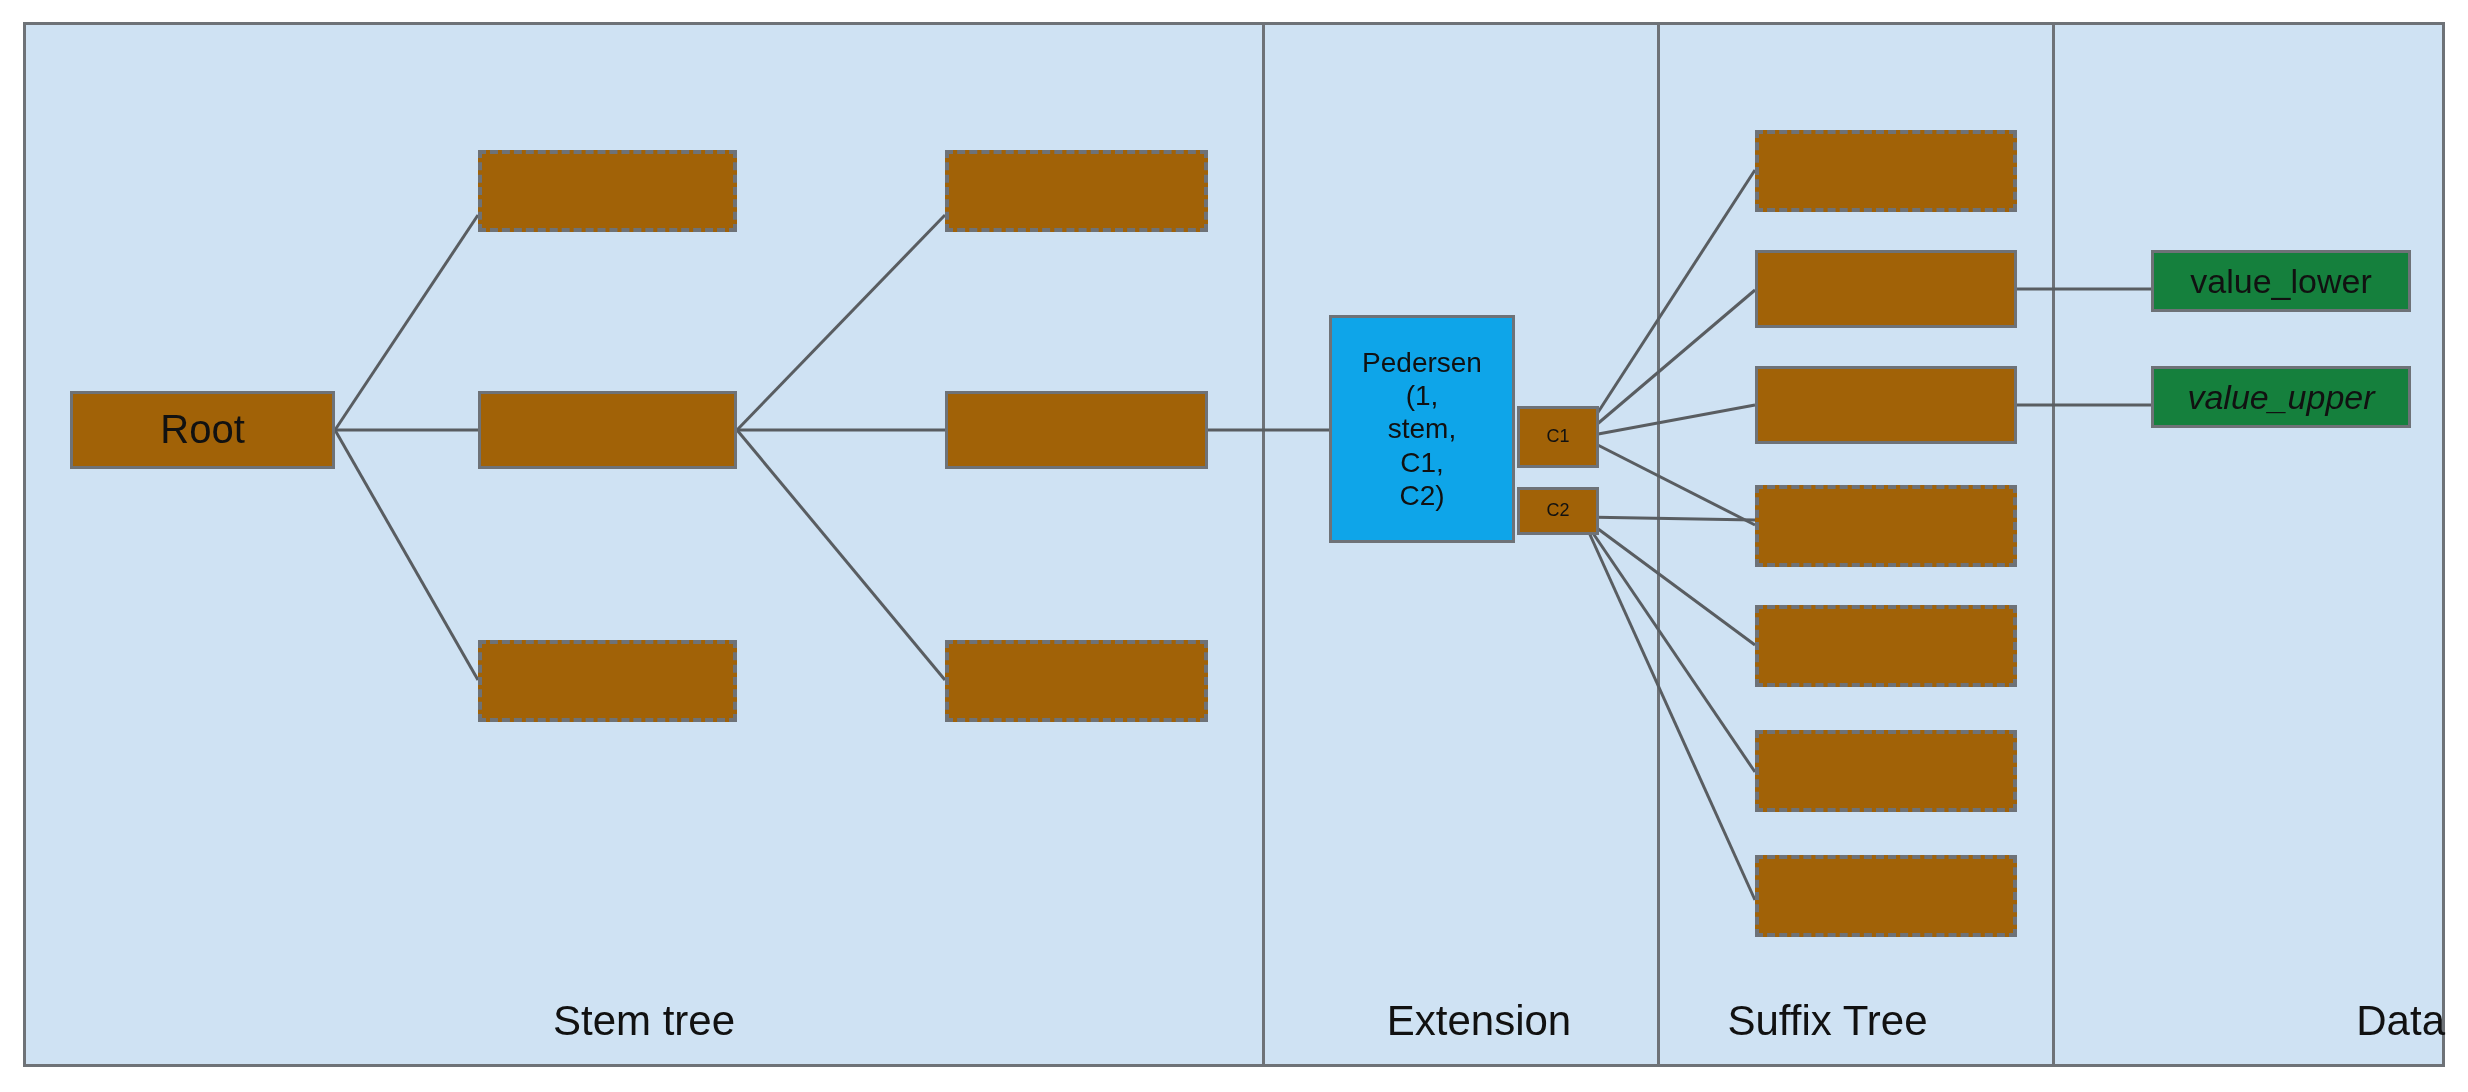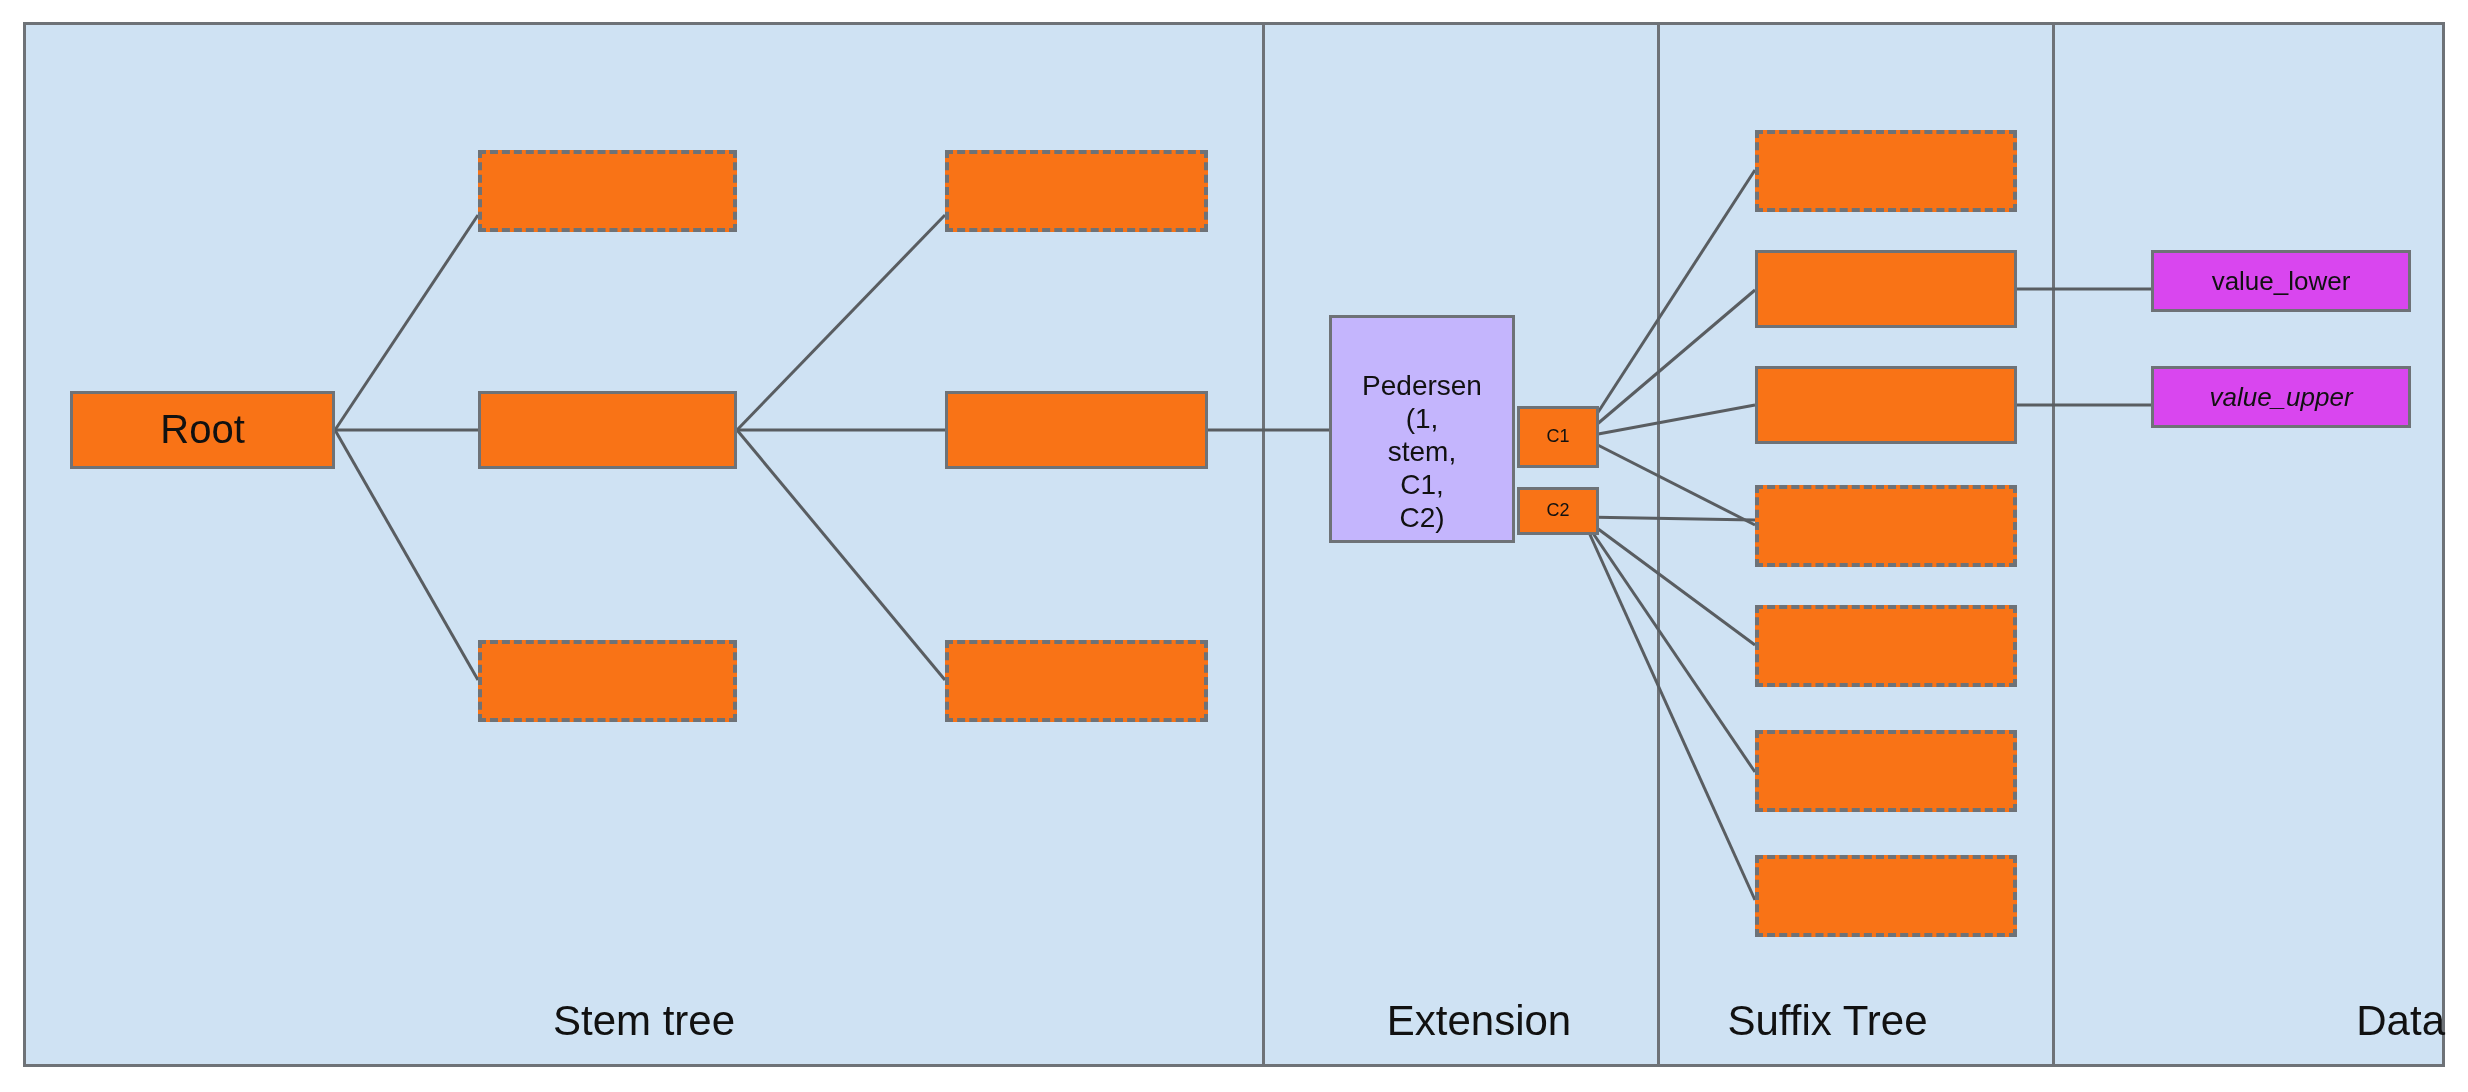--- a/index.html
+++ b/index.html
@@ -46,52 +46,52 @@
     position: absolute;
     left: 0;
     top: 0;
     width: 2468px;
     height: 1092px;
     pointer-events: none;
   }
   .node {
     position: absolute;
     box-sizing: border-box;
-    background: #f97316;
+    background: #a16207;
     border: 3px solid #6e7277;
     display: flex;
     align-items: center;
     justify-content: center;
     color: #111111;
     text-align: center;
     line-height: 1.18;
   }
   .node.dashed {
     border-style: dashed;
     border-width: 4px;
   }
   .node.root-node {
     font-size: 40px;
   }
   .node.pedersen {
-    background: #c4b5fd;
+    background: #0ea5e9;
     font-size: 28px;
     padding: 6px 4px;
     align-items: center;
     flex-direction: column;
-    justify-content: flex-end;
+    justify-content: center;
   }
   .node.pedersen .ped-line { display: block; }
   .node.commit {
     font-size: 18px;
     margin-left: 17px;
   }
   .node.value-node {
-    background: #d946ef;
-    font-size: 26px;
+    background: #15803d;
+    font-size: 34px;
   }
 </style>
 </head>
 <body>
 
 <div id="root-canvas">
 
   <div class="panel-frame"></div>
 
   <div class="divider" style="left:1262px; top:22px; height:1045px;"></div>

